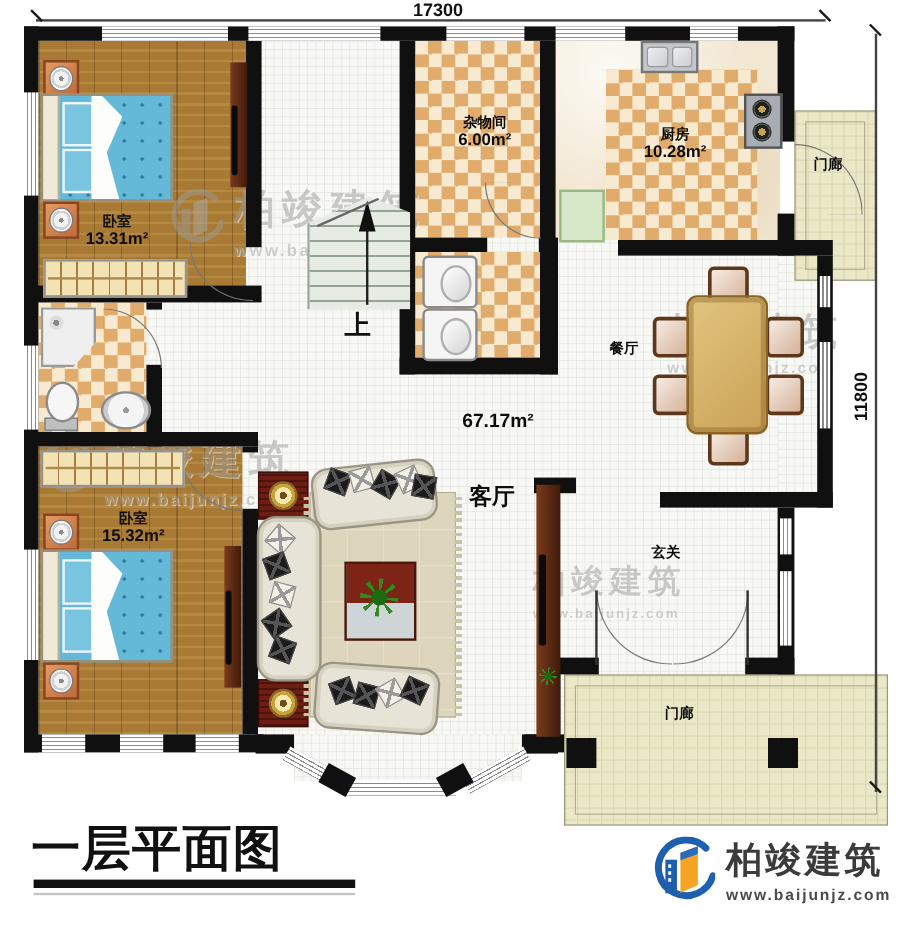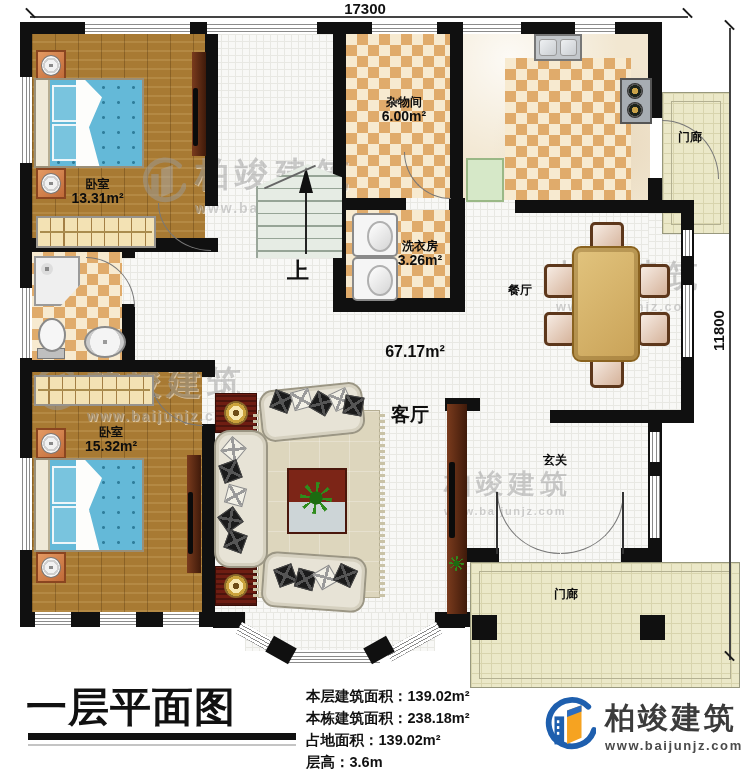--- a/index.html
+++ b/index.html
@@ -322,26 +322,26 @@
   <div class="plant" style="left:449px;top:556px;width:15px;height:15px;"></div>
 
   <div class="room-label" style="left:40px;top:178px;width:115px;">
     <div class="room-name">卧室</div>
     <div class="room-area">13.31m²</div>
   </div>
   <div class="room-label" style="left:350px;top:96px;width:108px;">
     <div class="room-name">杂物间</div>
     <div class="room-area">6.00m²</div>
   </div>
+  <div class="room-label" style="left:505px;top:106px;width:115px;">
+    <div class="room-name">厨房</div>
+    <div class="room-area">10.28m²</div>
+  </div>
   <div class="room-label" style="left:658px;top:131px;width:64px;">
     <div class="room-name">门廊</div>
-  </div>
-  <div class="room-label" style="left:368px;top:240px;width:104px;">
-    <div class="room-name">洗衣房</div>
-    <div class="room-area">3.26m²</div>
   </div>
   <div class="room-label" style="left:480px;top:284px;width:80px;">
     <div class="room-name">餐厅</div>
   </div>
   <div class="room-label" style="left:355px;top:343px;width:120px;">
     <div class="room-area" style="font-size:16px;">67.17m²</div>
   </div>
   <div class="room-label" style="left:370px;top:404px;width:80px;">
     <div class="room-name" style="font-size:19px;">客厅</div>
   </div>
@@ -364,34 +364,20 @@
   <div class="tick" style="left:723px;top:24px;"></div>
   <div class="tick" style="left:723px;top:655px;"></div>
   <div class="dim" style="left:678px;top:322px;width:80px;transform:rotate(-90deg);">11800</div>
 
   <div class="title-row">
     <span class="title-cn">一层平面图</span>
   </div>
   <div class="title-bar" style="left:28px;top:733px;width:268px;height:7px;"></div>
   <div class="title-bar2" style="left:28px;top:744px;width:268px;height:1.5px;"></div>
 
-  <div class="info">
-    <div>
-      <span>本层建筑面积：</span><span>139.02m²</span>
-    </div>
-    <div>
-      <span>本栋建筑面积：</span><span>238.18m²</span>
-    </div>
-    <div>
-      <span>占地面积：</span><span>139.02m²</span>
-    </div>
-    <div>
-      <span>层高：</span><span>3.6m</span>
-    </div>
-  </div>
 
   <div class="brand">
     <svg width="56" height="62" viewBox="0 0 58 64">
       <path d="M50 10 A24 24 0 1 0 56 34" fill="none" stroke="#1e5fae" stroke-width="6" stroke-linecap="round"></path>
       <rect x="15" y="20" width="10" height="29" fill="#1e5fae"></rect>
       <rect x="17.5" y="24" width="2.5" height="3" fill="#fff"></rect>
       <rect x="17.5" y="30" width="2.5" height="3" fill="#fff"></rect>
       <rect x="17.5" y="36" width="2.5" height="3" fill="#fff"></rect>
       <path d="M28 14 L43 8.5 L43 42 L28 48.5 Z" fill="#f6a321"></path>
       <path d="M28 14 L43 8.5 L43 15 L28 20.5 Z" fill="#2a6bbf"></path>

